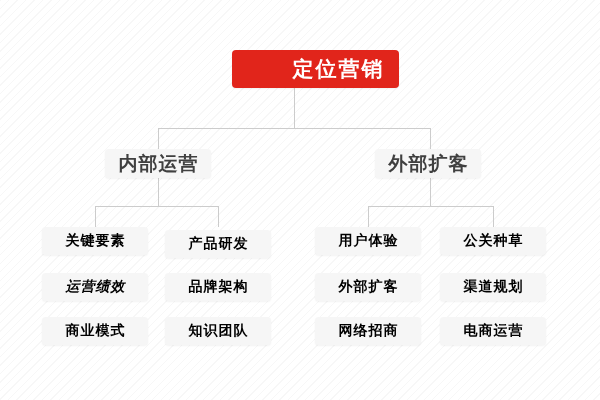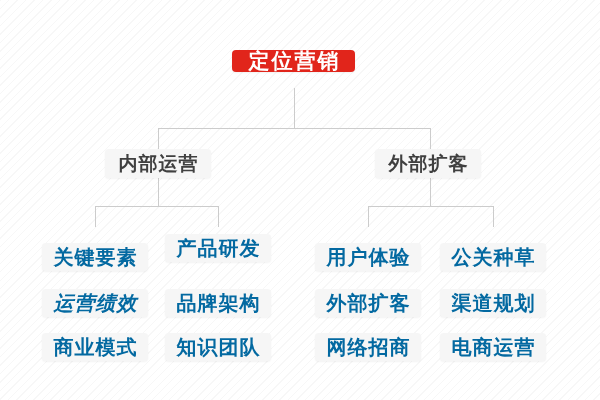--- a/index.html
+++ b/index.html
@@ -25,22 +25,22 @@
   }
   .root{
     background:#e1251b;color:#ffffff;
     font-size:21px;letter-spacing:2px;text-indent:2px;
   }
   .branch{
     background:#f6f6f6;color:#404040;
     font-size:19px;letter-spacing:1px;text-indent:1px;
   }
   .leaf{
-    background:#f6f6f6;color:#0369a1;
-    font-size:20px;letter-spacing:1px;text-indent:1px;margin-top:16px;
+    background:#f6f6f6;color:#000000;
+    font-size:14px;letter-spacing:1px;text-indent:1px;
   }
 </style>
 </head>
 <body>
 
 <div class="canvas">
 
   <svg class="connectors" viewBox="0 0 600 400" xmlns="http://www.w3.org/2000/svg">
     <g stroke="#cccccc" stroke-width="1" fill="none" shape-rendering="crispEdges">
 
@@ -54,27 +54,27 @@
       <line x1="95" y1="206" x2="95" y2="227"></line>
       <line x1="218" y1="206" x2="218" y2="227"></line>
 
       <line x1="430" y1="178" x2="430" y2="206"></line>
       <line x1="368" y1="206" x2="493" y2="206"></line>
       <line x1="368" y1="206" x2="368" y2="227"></line>
       <line x1="493" y1="206" x2="493" y2="227"></line>
     </g>
   </svg>
 
-  <div class="node root" style="left:232px;top:50px;width:123px;height:22px;">定位营销</div>
+  <div class="node root" style="left:232px;top:50px;width:123px;height:38px;padding-left:44px;">定位营销</div>
 
   <div class="node branch" style="left:105px;top:149px;width:106px;height:29px;">内部运营</div>
   <div class="node branch" style="left:375px;top:149px;width:106px;height:29px;">外部扩客</div>
 
   <div class="node leaf" style="left:42px;top:227px;width:106px;height:28px;">关键要素</div>
-  <div class="node leaf" style="left:165px;top:218px;width:106px;height:28px;">产品研发</div>
+  <div class="node leaf" style="left:165px;top:230px;width:106px;height:28px;">产品研发</div>
   <div class="node leaf" style="left:42px;top:273px;width:106px;height:28px;font-style:italic;">运营绩效</div>
   <div class="node leaf" style="left:165px;top:273px;width:106px;height:28px;">品牌架构</div>
   <div class="node leaf" style="left:42px;top:317px;width:106px;height:28px;">商业模式</div>
   <div class="node leaf" style="left:165px;top:317px;width:106px;height:28px;">知识团队</div>
 
   <div class="node leaf" style="left:315px;top:227px;width:106px;height:28px;">用户体验</div>
   <div class="node leaf" style="left:440px;top:227px;width:106px;height:28px;">公关种草</div>
   <div class="node leaf" style="left:315px;top:273px;width:106px;height:28px;">外部扩客</div>
   <div class="node leaf" style="left:440px;top:273px;width:106px;height:28px;">渠道规划</div>
   <div class="node leaf" style="left:315px;top:317px;width:106px;height:28px;">网络招商</div>

